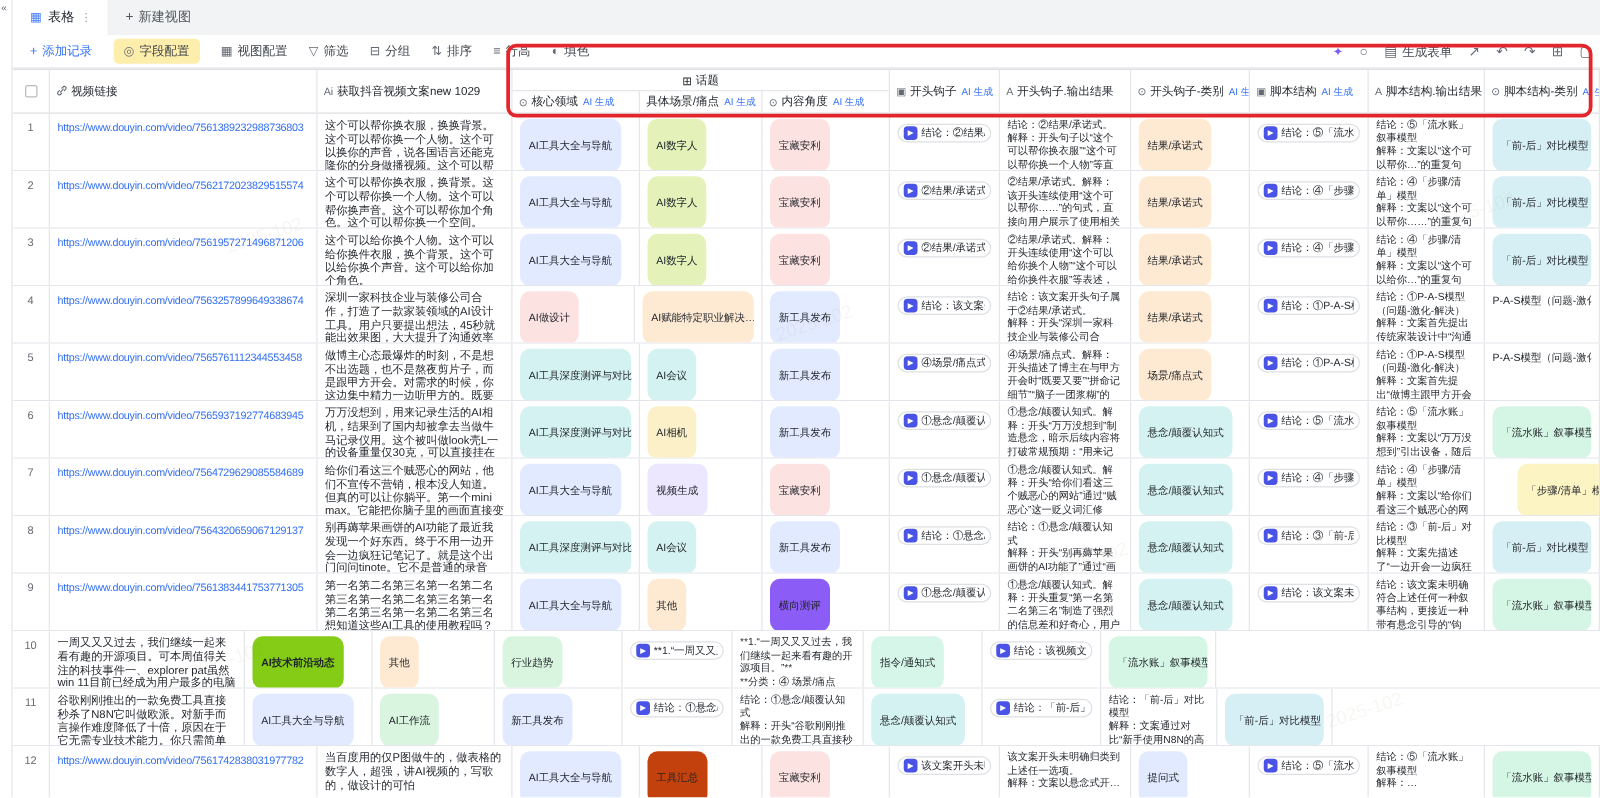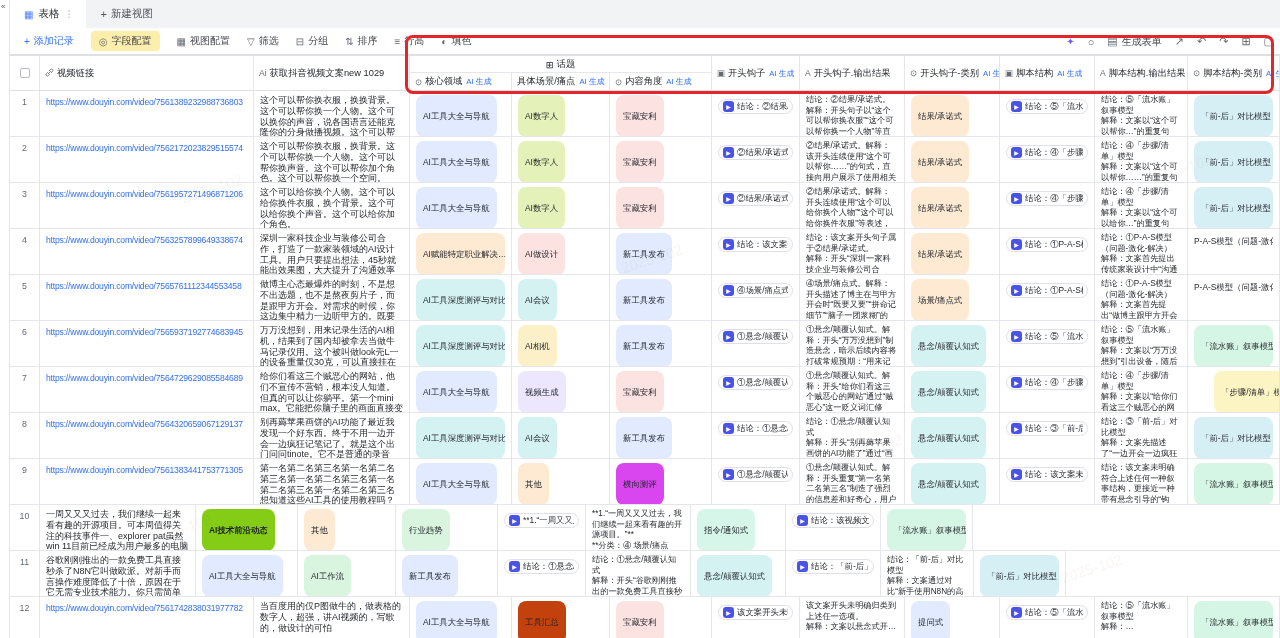--- a/index.html
+++ b/index.html
@@ -373,25 +373,25 @@
   <div class="tr">
     <div class="td c-num">
           <span>4</span>
         </div>
     <div class="td c-link">
       <a class="link">https://www.douyin.com/video/7563257899649338674</a>
     </div>
     <div class="td c-copy">
       <div class="copytext">深圳一家科技企业与装修公司合作，打造了一款家装领域的AI设计工具。用户只要提出想法，45秒就能出效果图，大大提升了沟通效率和装修效果。我们一起去看一下。针…</div>
     </div>
+    <div class="td c-scene">
+      <span class="pill" style="background: rgb(253, 226, 226);">AI做设计</span>
+    </div>
     <div class="td c-core">
       <span class="pill" style="background: rgb(254, 234, 210);">AI赋能特定职业解决…</span>
-    </div>
-    <div class="td c-scene">
-      <span class="pill" style="background: rgb(253, 226, 226);">AI做设计</span>
     </div>
     <div class="td c-angle">
       <span class="pill" style="background: rgb(225, 234, 255);">新工具发布</span>
     </div>
     <div class="td c-hook">
       <span class="chip">
         <span class="wbadge">▶</span>
         <span class="chiptext">结论：该文案开头…</span>
       </span>
     </div>
@@ -612,21 +612,21 @@
     <div class="td c-copy">
       <div class="copytext">第一名第二名第三名第一名第二名第三名第一名第二名第三名第一名第二名第三名第一名第二名第三名想知道这些AI工具的使用教程吗？评论区留言666。</div>
     </div>
     <div class="td c-core">
       <span class="pill" style="background: rgb(225, 234, 255);">AI工具大全与导航</span>
     </div>
     <div class="td c-scene">
       <span class="pill" style="background: rgb(254, 234, 210);">其他</span>
     </div>
     <div class="td c-angle">
-      <span class="pill" style="background: #d946ef;">横向测评</span>
+      <span class="pill" style="background: #8b5cf6;">横向测评</span>
     </div>
     <div class="td c-hook">
       <span class="chip">
         <span class="wbadge">▶</span>
         <span class="chiptext">①悬念/颠覆认知式…</span>
       </span>
     </div>
     <div class="td c-hookout">
       <div class="outtext">①悬念/颠覆认知式。解释：开头重复“第一名第二名第三名”制造了强烈的信息差和好奇心，用户会想…</div>
     </div>

